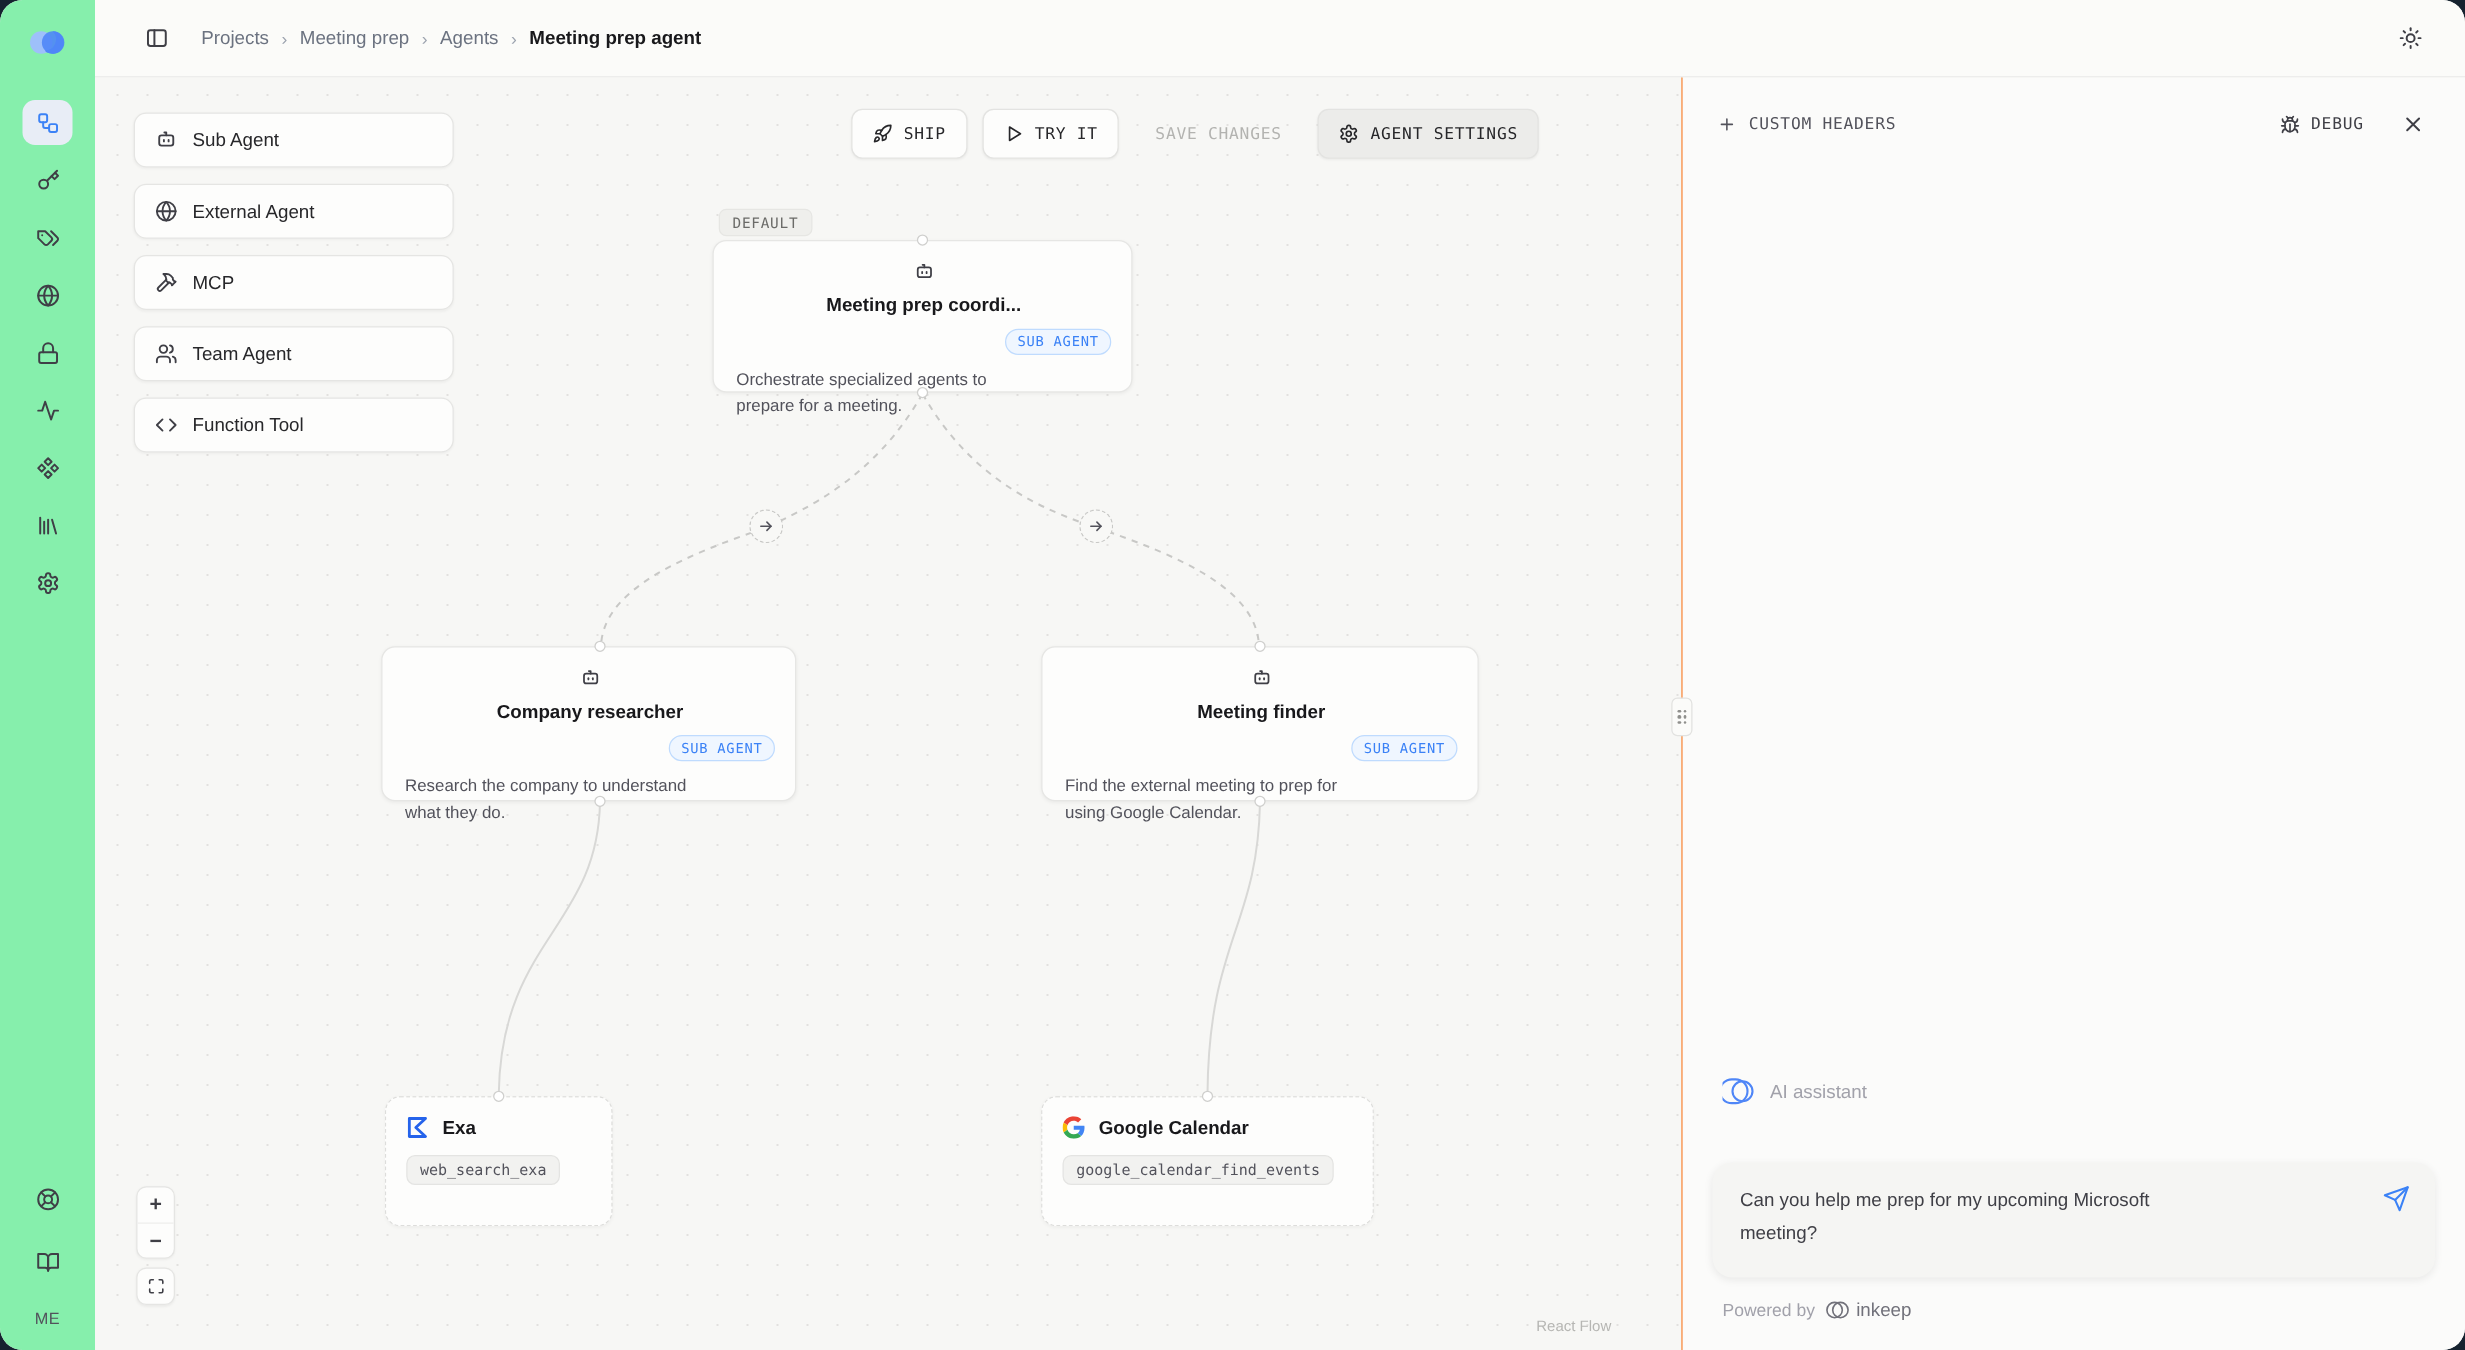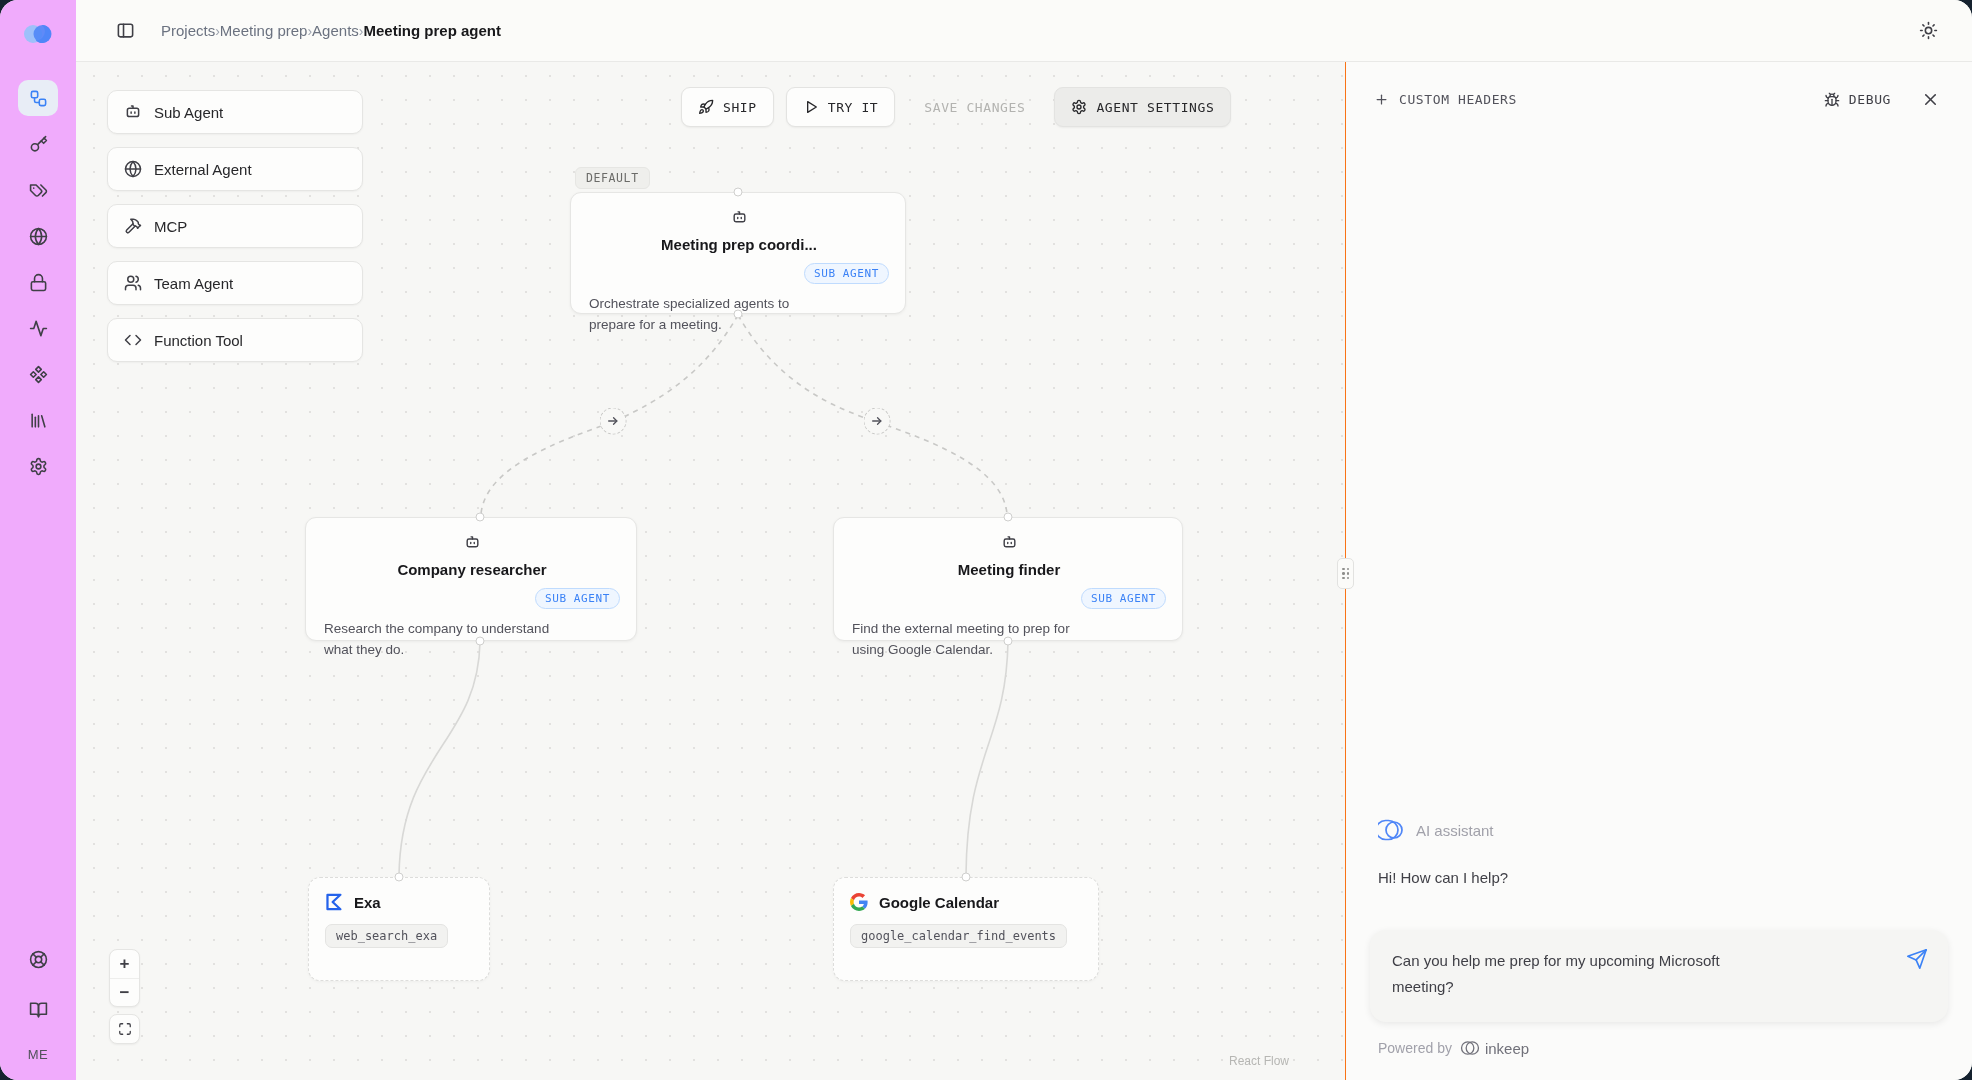--- a/index.html
+++ b/index.html
@@ -3,35 +3,35 @@
 <meta charset="utf-8">
 <style>
   * { margin:0; padding:0; box-sizing:border-box; }
   html,body { width:1972px; height:1080px; }
   body { background:#15222f; font-family:"Liberation Sans", sans-serif; overflow:hidden; }
   .mono { font-family:"DejaVu Sans Mono", monospace; }
 
   .window { position:absolute; inset:0; border-radius:18px; overflow:hidden; background:#f7f7f5; display:flex; }
 
   
-  .rail { width:76px; flex:0 0 76px; background:#f0abfc; display:flex; flex-direction:column; align-items:center; padding:22px 0 18px; position:relative; z-index:5; }
+  .rail { width:76px; flex:0 0 76px; background:#86efac; display:flex; flex-direction:column; align-items:center; padding:22px 0 18px; position:relative; z-index:5; }
   .rail-logo { width:34px; height:24px; margin-bottom:34px; cursor:pointer; }
   .rail-icons { display:flex; flex-direction:column; align-items:center; gap:10px; }
   .rail-btn { width:40px; height:36px; display:flex; align-items:center; justify-content:center; background:transparent; border:none; border-radius:10px; color:#3f3f46; cursor:pointer; }
   .rail-btn svg { width:19px; height:19px; }
   .rail-btn.active { background:#e8edf6; color:#3b82f6; }
   .rail-bottom { margin-top:auto; display:flex; flex-direction:column; align-items:center; gap:14px; }
   .avatar { font-size:13px; letter-spacing:.5px; color:#52525b; background:none; border:none; cursor:pointer; font-family:"Liberation Sans",sans-serif; padding:6px 0 0; }
 
   
   .main { flex:1; display:flex; flex-direction:column; min-width:0; }
   .topbar { height:62px; flex:0 0 62px; background:#fbfbf9; border-bottom:1px solid #e9e9e7; display:flex; align-items:center; padding:0 30px 0 36px; gap:22px; }
   .icon-btn { background:none; border:none; color:#3f3f46; cursor:pointer; display:flex; align-items:center; justify-content:center; padding:4px; }
   .icon-btn svg { width:19px; height:19px; }
-  .breadcrumb { display:flex; align-items:center; font-size:15px; color:#6b7280;justify-content:flex-end; }
+  .breadcrumb { display:flex; align-items:center; gap:10px; font-size:15px; color:#6b7280;justify-content:flex-end; }
   .crumb { cursor:pointer; }
   .crumb-sep { color:#9ca3af; font-size:14px; }
   .crumb-current { color:#18181b; font-weight:700; }
   .topbar .spacer { flex:1; }
 
   .content { flex:1; display:flex; position:relative; min-height:0; }
 
   
   .canvas { position:relative; width:1269px; flex:0 0 1269px; background:#f7f7f5;
             background-image:radial-gradient(#e2e1df 1px, transparent 1.2px); background-size:24px 24px; background-position:6px 2px; overflow:hidden; }
@@ -476,21 +476,20 @@
         </div>
 
         <div class="chat">
           <div class="assistant-row">
             <svg viewBox="0 0 26 26" fill="none" stroke="#4f86f7" stroke-width="1.7" stroke-linejoin="round">
                 <path d="M9.5 3.5h3a8 8 0 0 1 0 19h-3a8 8 0 0 1 0-19z" transform="translate(-2,0)"></path>
                 <circle cx="16" cy="13" r="8"></circle>
               </svg>
             <span>AI assistant</span>
           </div>
-          <div class="greeting">Hi! How can I help?</div>
 
           <div class="chat-card">
             <div class="chat-input">Can you help me prep for my upcoming Microsoft meeting?</div>
             <button class="send-btn">
               <svg viewBox="0 0 24 24" fill="none" stroke="currentColor" stroke-width="1.8" stroke-linecap="round" stroke-linejoin="round">
                   <path d="M22 2 11 13"></path>
                   <path d="m22 2-7 20-4-9-9-4 20-7z"></path>
                 </svg>
             </button>
           </div>

